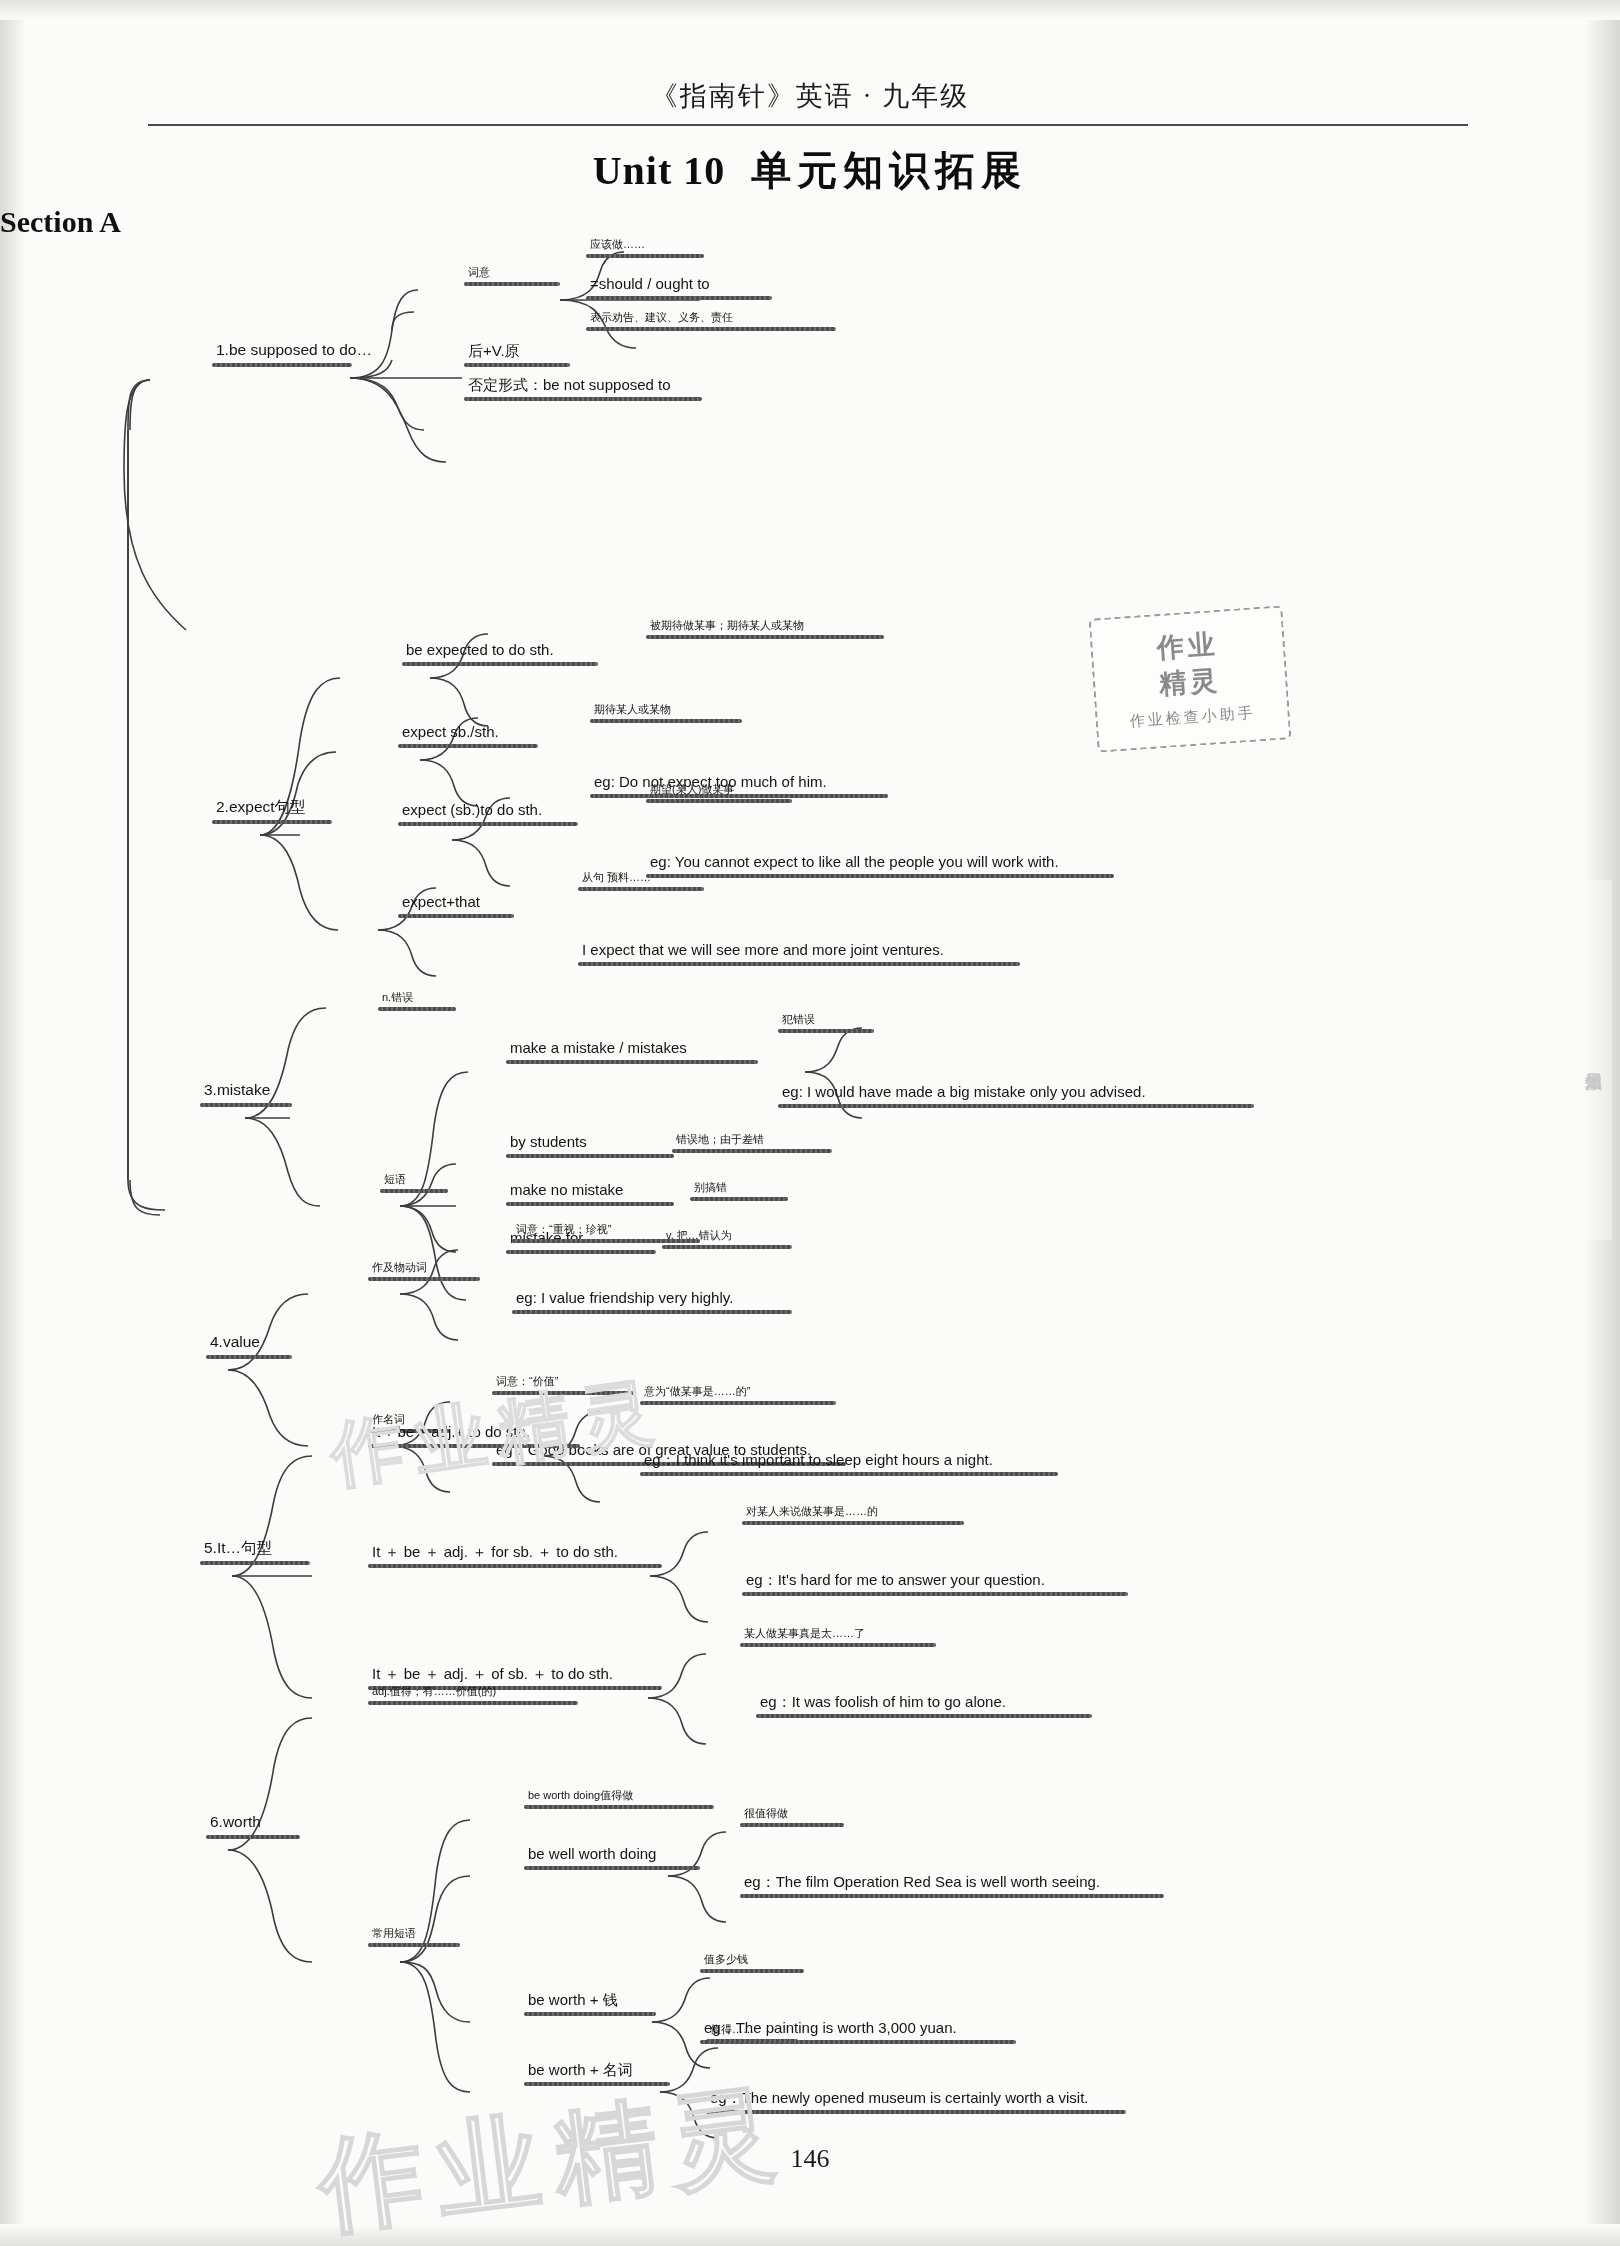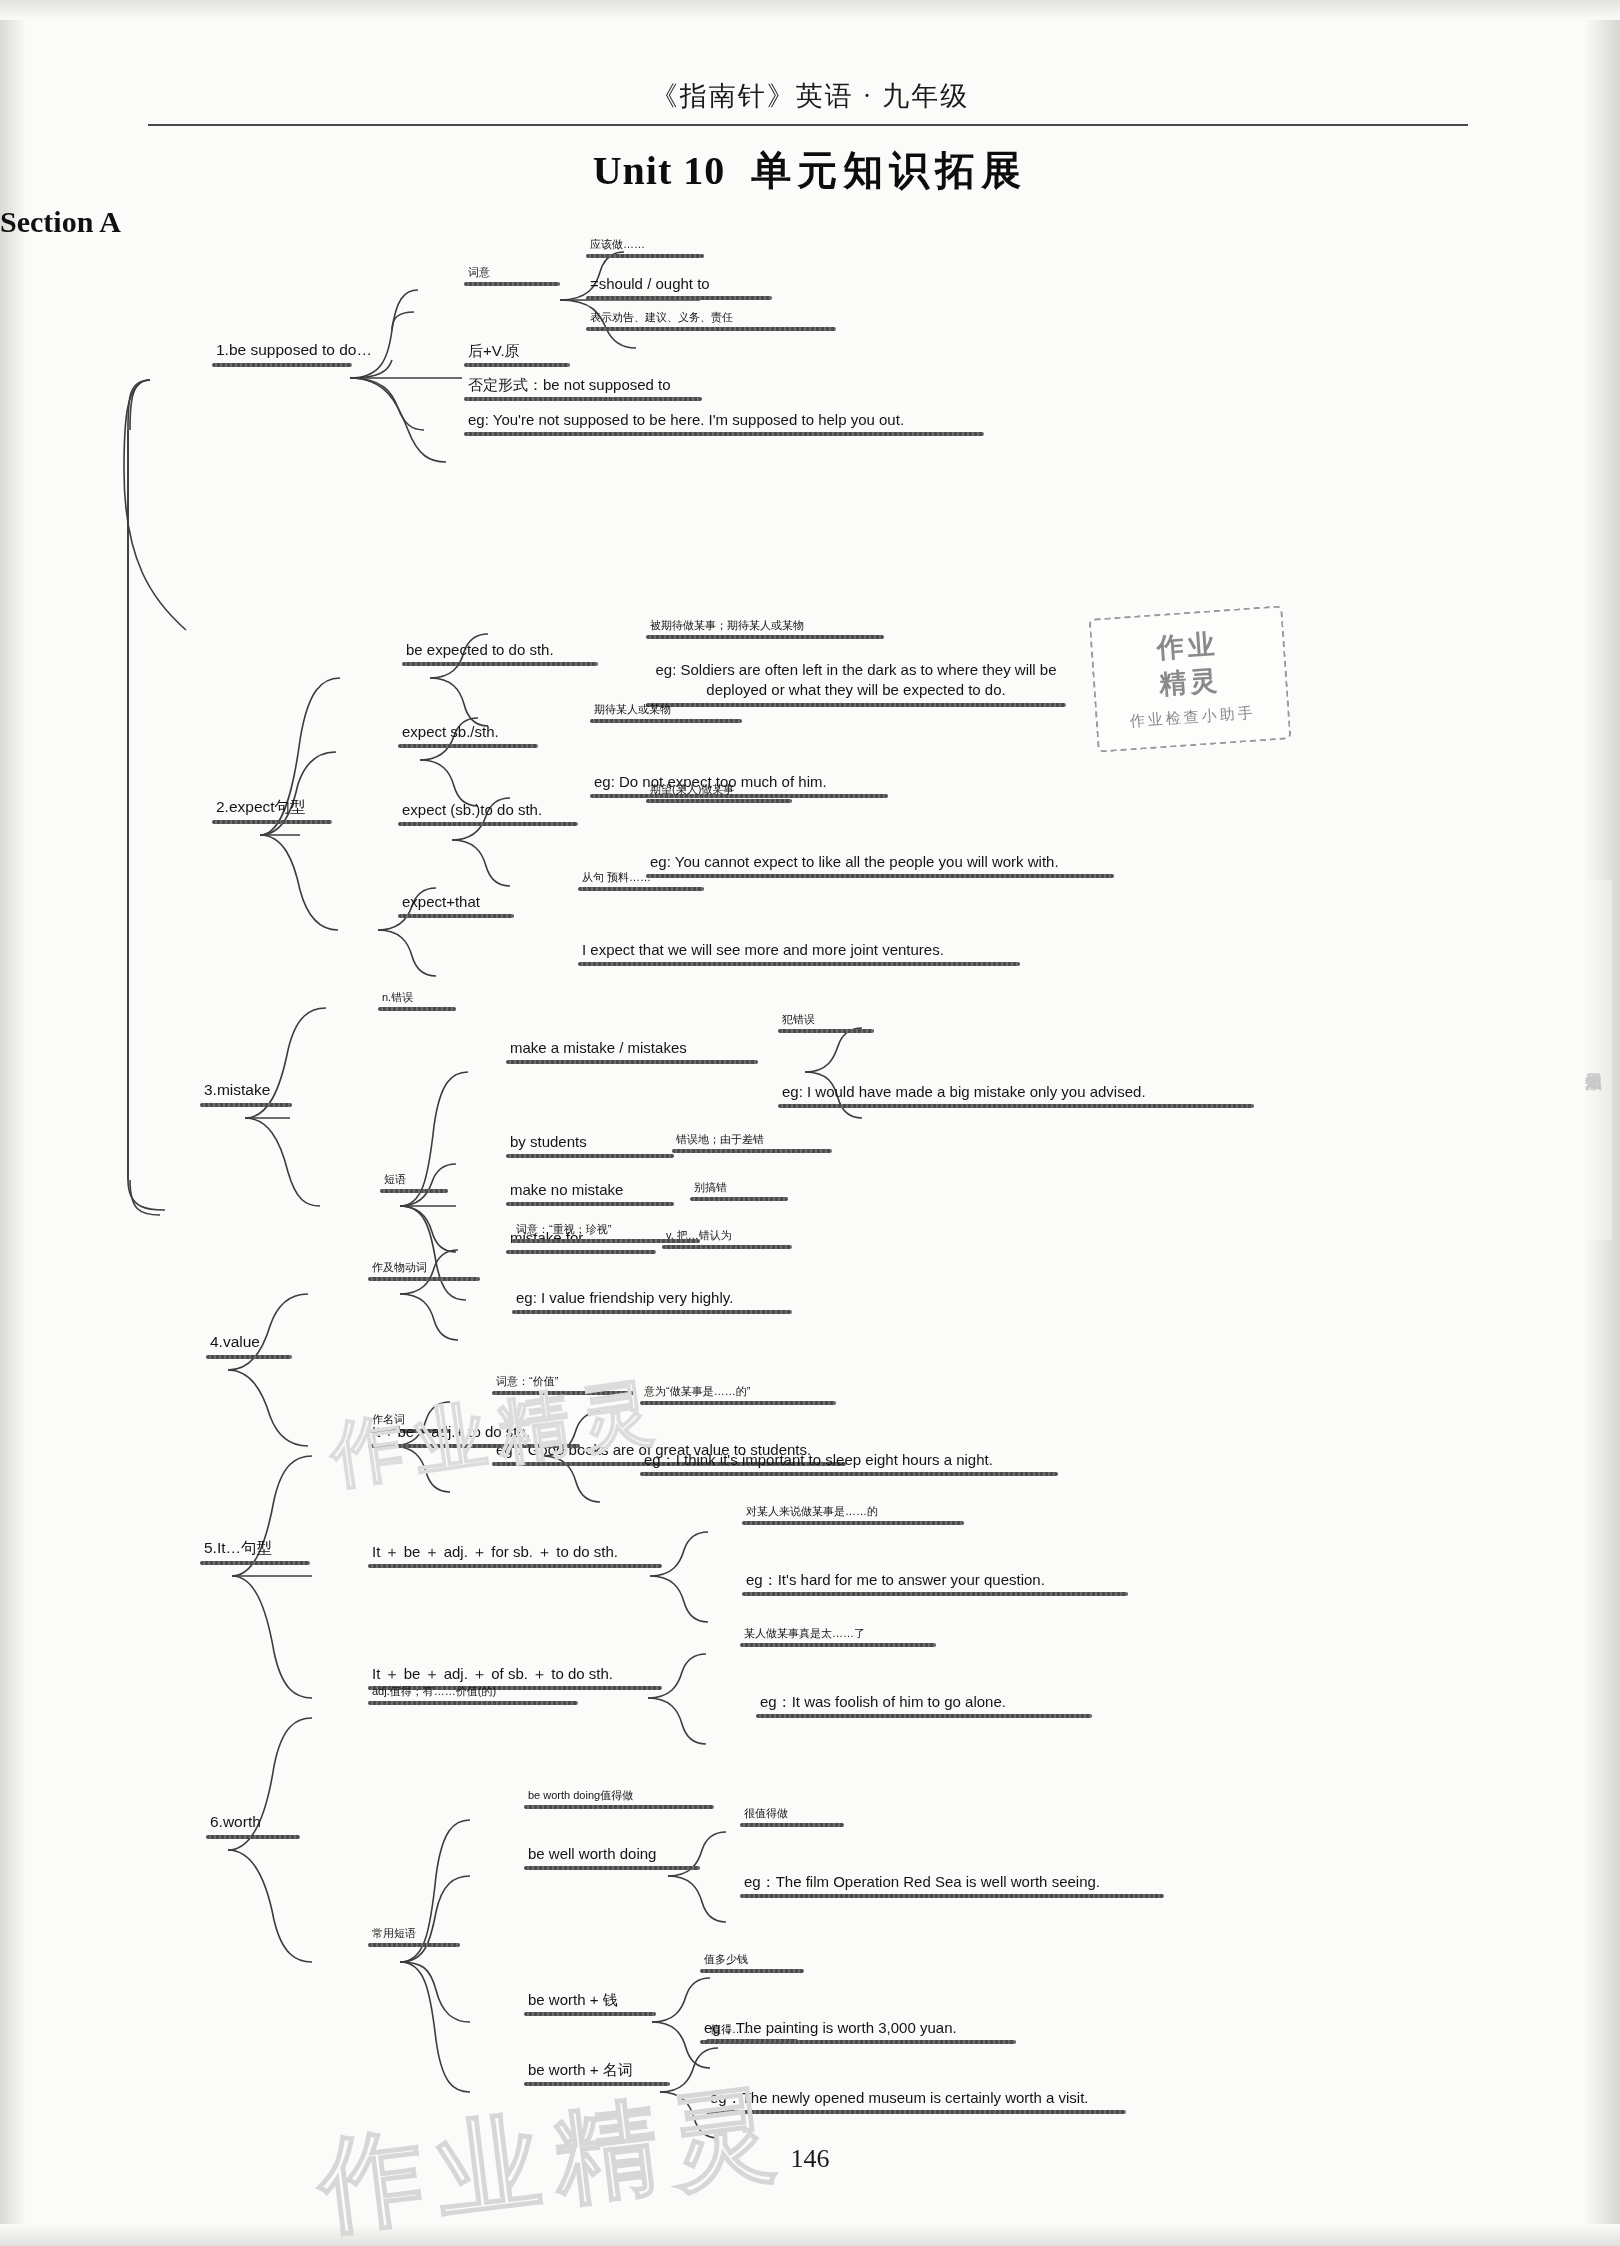--- a/index.html
+++ b/index.html
@@ -251,40 +251,32 @@
 <div class="node" style="left:464px;top:341px;width:106px;">
   <span class="txt">后+V.原</span>
   <span class="rule"></span>
 </div>
 
 <div class="node" style="left:464px;top:375px;width:238px;">
   <span class="txt">否定形式：be not supposed to</span>
   <span class="rule"></span>
 </div>
 
-<div class="node eg" style="left:464px;top:410px;width:520px;">
-  <span class="txt">eg: You're not supposed to be here. I'm supposed to help you out.</span>
-  <span class="rule"></span>
-</div>
 
 <div class="node root" style="left:212px;top:797px;width:120px;">
   <span class="txt">2.expect句型</span>
   <span class="rule"></span>
 </div>
 
 <div class="node" style="left:402px;top:640px;width:196px;">
   <span class="txt">be expected to do sth.</span>
   <span class="rule"></span>
 </div>
 <div class="node cn" style="left:646px;top:618px;width:238px;">
   <span class="txt">被期待做某事；期待某人或某物</span>
-  <span class="rule"></span>
-</div>
-<div class="node eg multi center" style="left:646px;top:660px;width:420px;">
-  <span class="txt">eg: Soldiers are often left in the dark as to where they will be deployed or what they will be expected to do.</span>
   <span class="rule"></span>
 </div>
 
 <div class="node" style="left:398px;top:722px;width:140px;">
   <span class="txt">expect sb./sth.</span>
   <span class="rule"></span>
 </div>
 <div class="node cn" style="left:590px;top:702px;width:152px;">
   <span class="txt">期待某人或某物</span>
   <span class="rule"></span>

